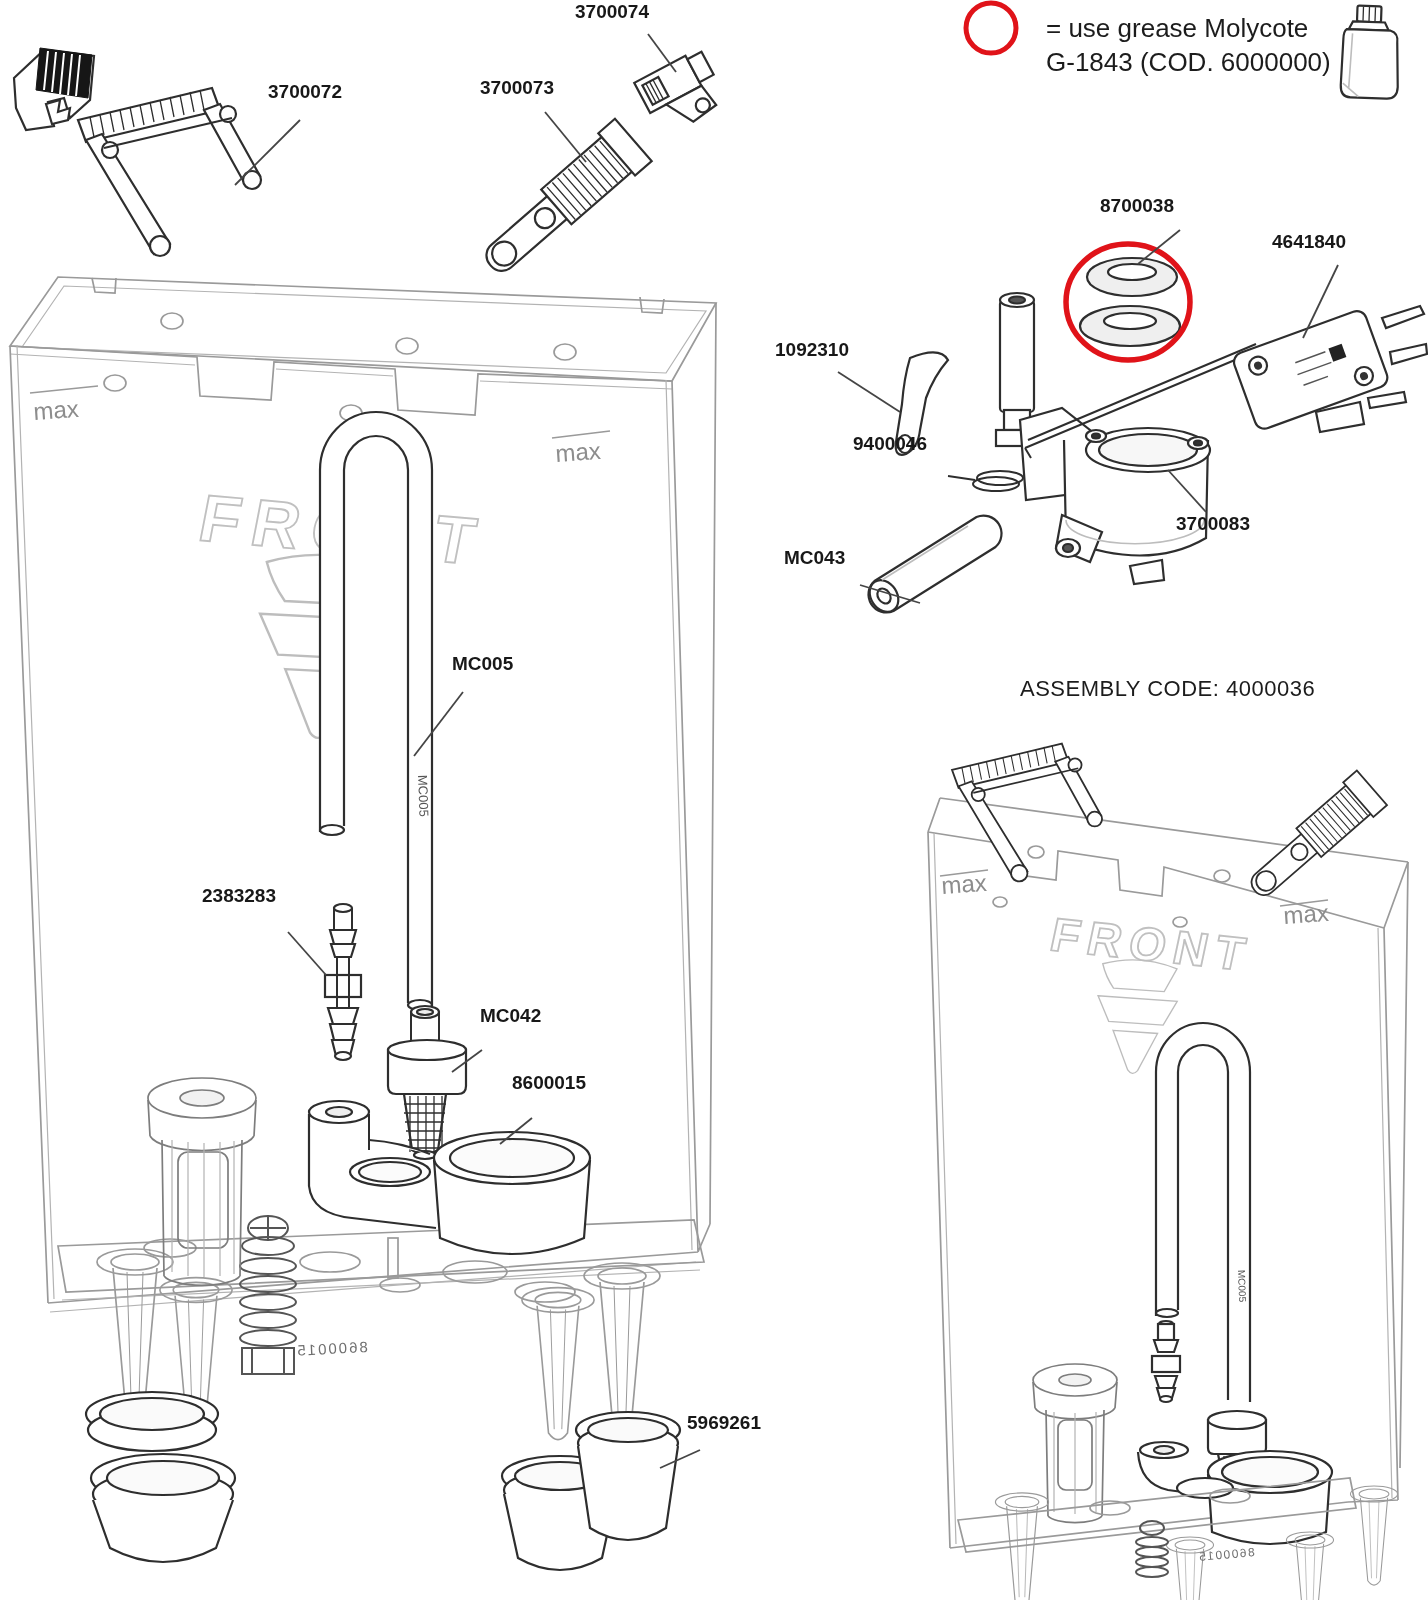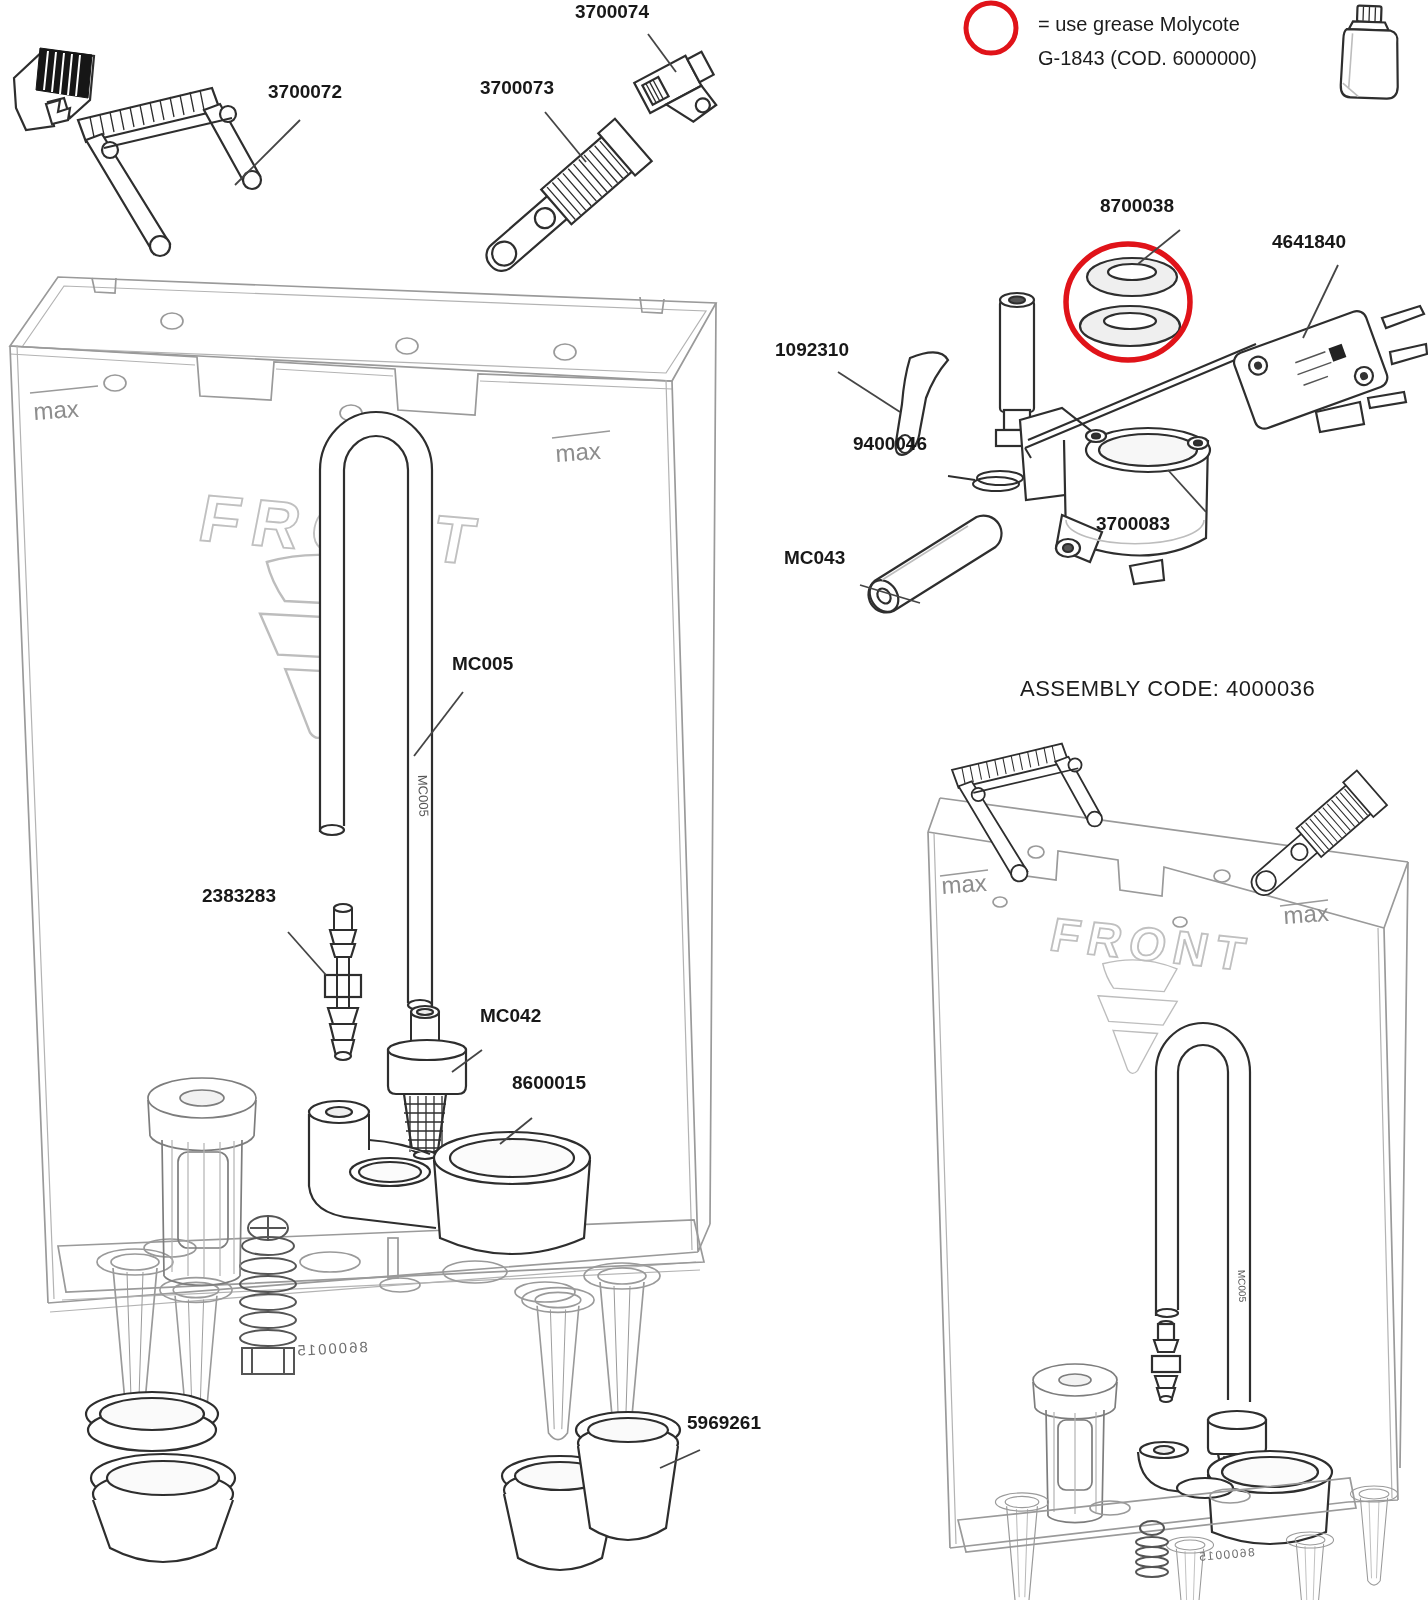--- a/index.html
+++ b/index.html
@@ -1,20 +1,20 @@
 <!DOCTYPE html>
 <html><head>
 <meta charset="utf-8">
 <style>
   html,body{margin:0;padding:0;background:#fff;}
   #stage{position:relative;width:1428px;height:1600px;background:#fff;overflow:hidden;
          font-family:"Liberation Sans",sans-serif;}
   #stage svg{position:absolute;left:0;top:0;}
   .plabel{position:absolute;font-size:19px;color:#181818;line-height:1.05;white-space:nowrap;font-weight:bold;}
-  .legendline{position:absolute;font-size:20px;color:#1c1c1c;white-space:nowrap;}
+  .legendline{position:absolute;font-size:26px;color:#1c1c1c;white-space:nowrap;margin-left:8px;}
   .asmcode{position:absolute;font-size:22px;color:#1c1c1c;letter-spacing:.5px;white-space:nowrap;}
   .wire{stroke:#9a9a9a;stroke-width:1.7;fill:none;}
   .wire2{stroke:#b3b3b3;stroke-width:1.2;fill:none;}
   .part{stroke:#2e2e2e;stroke-width:2.2;fill:#ffffff;}
   .partln{stroke:#2e2e2e;stroke-width:2;fill:none;}
   .lite{stroke:#bdbdbd;stroke-width:1.6;fill:none;}
   .leader{stroke:#454545;stroke-width:1.8;fill:none;}
   .emboss{fill:none;stroke:#c0c0c0;stroke-width:1.8;font-weight:700;}
   .maxtxt{fill:#8d8d8d;font-size:24px;}
   .ribs{stroke:#2e2e2e;stroke-width:1.3;fill:none;}
@@ -395,21 +395,21 @@
 </svg>
 
 <div class="plabel" style="left:268px;top:82px">3700072</div>
 <div class="plabel" style="left:480px;top:78px">3700073</div>
 <div class="plabel" style="left:575px;top:2px">3700074</div>
 <div class="plabel" style="left:1100px;top:196px">8700038</div>
 <div class="plabel" style="left:1272px;top:232px">4641840</div>
 <div class="plabel" style="left:775px;top:340px">1092310</div>
 <div class="plabel" style="left:853px;top:434px">9400046</div>
 <div class="plabel" style="left:784px;top:548px">MC043</div>
-<div class="plabel" style="left:1096px;top:514px">3700083</div>
+<div class="plabel" style="left:1176px;top:514px">3700083</div>
 <div class="plabel" style="left:452px;top:654px">MC005</div>
 <div class="plabel" style="left:202px;top:886px">2383283</div>
 <div class="plabel" style="left:480px;top:1006px">MC042</div>
 <div class="plabel" style="left:512px;top:1073px">8600015</div>
 <div class="plabel" style="left:687px;top:1413px">5969261</div>
 
 <div class="legendline" style="left:1038px;top:13px">= use grease Molycote</div>
 <div class="legendline" style="left:1038px;top:47px">G-1843 (COD. 6000000)</div>
 <div class="asmcode" style="left:1020px;top:676px">ASSEMBLY CODE: 4000036</div>
 

